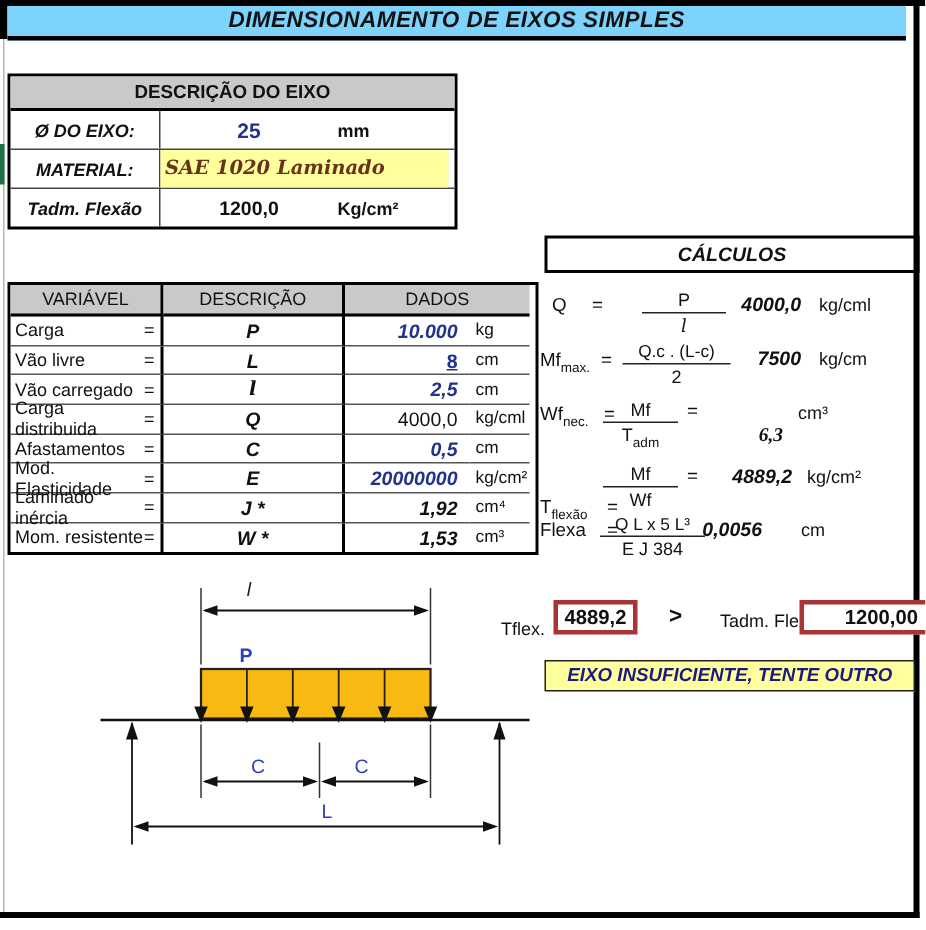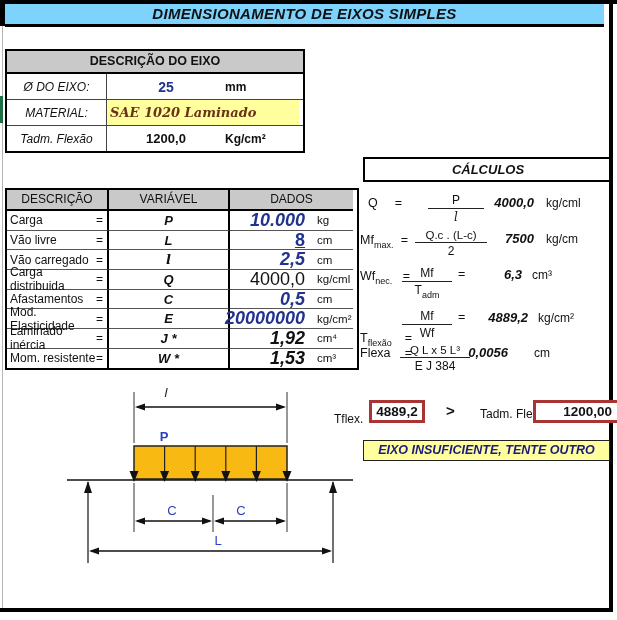--- a/index.html
+++ b/index.html
@@ -19,42 +19,42 @@
              border-bottom:3px solid #000;text-align:center;font-weight:bold;
              font-style:italic;font-size:15px;line-height:20px;letter-spacing:.3px;}
 
   
   .desc-box{left:5px;top:49px;width:296px;border:2px solid #000;background:#fff;}
   .desc-header{height:21px;background:#c9c9c9;border-bottom:2px solid #000;
                text-align:center;font-weight:bold;font-size:12.5px;line-height:21px;}
   .desc-row{display:grid;grid-template-columns:100px 118px 74px;height:25px;
             border-bottom:1px solid #444;align-items:center;}
   .desc-row:last-child{border-bottom:none;}
-  .desc-label{font-weight:normal;font-style:italic;font-size:12px;text-align:center;
+  .desc-label{font-weight:bold;font-style:italic;font-size:12px;text-align:center;
               border-right:1px solid #444;height:100%;display:flex;align-items:center;justify-content:center;}
   .desc-value{text-align:center;font-size:13.5px;}
   .desc-unit{font-weight:bold;font-size:12px;text-align:left;}
   .v-input{color:#21338e;font-weight:bold;}
   .v-bi{font-weight:bold;}
   .material-cell{grid-column:2/4;background:#ffff9e;height:100%;display:flex;align-items:center;
                  font-family:"DejaVu Serif",serif;font-style:italic;font-weight:bold;
                  font-size:13px;color:#6a3216;padding-left:3px;}
 
   
   .main-table{left:5px;top:188px;width:350px;border:2px solid #000;background:#fff;}
   .mt-grid{display:grid;grid-template-columns:102px 121px 83px 40px;}
   .mt-h{height:19px;background:#c9c9c9;font-size:12px;line-height:19px;text-align:center;
         border-bottom:2px solid #000;}
   .bdr-r2{border-right:2px solid #000;}
   .mt-row{display:contents;}
   .mt-c{height:18.7px;border-bottom:1px solid #555;font-size:12px;display:flex;align-items:center;}
   .mt-row:last-child .mt-c{border-bottom:none;}
   .c-desc{justify-content:space-between;padding:0 4px 0 3px;}
   .c-var{justify-content:center;font-weight:bold;font-style:italic;font-size:13px;}
-  .c-val{justify-content:flex-end;padding-right:8px;font-size:18px;}
+  .c-val{justify-content:flex-end;padding-right:8px;font-size:13px;}
   .c-unit{padding-left:4px;font-size:11.5px;}
   .v-blue-bi{color:#21338e;font-weight:bold;font-style:italic;}
   .v-blue-u{color:#21338e;font-weight:bold;text-decoration:underline;}
   .v-black-bi{color:#111;font-weight:bold;font-style:italic;}
   .serif-i{font-family:"DejaVu Serif",serif;font-style:italic;}
 
   
   .calc-header{left:363px;top:157px;width:246px;height:21px;border:2px solid #000;
                text-align:center;font-weight:bold;font-style:italic;font-size:13px;line-height:21px;}
   .calc-label{font-size:12.5px;display:flex;justify-content:space-between;}
@@ -108,22 +108,22 @@
     </div>
     <div class="desc-row">
       <div class="desc-label">Tadm. Flexão</div>
       <div class="desc-value v-bi" style="font-size:13px;">1200,0</div>
       <div class="desc-unit">Kg/cm²</div>
     </div>
   </div>
 
   <div class="abs main-table">
     <div class="mt-grid">
+      <div class="mt-h bdr-r2">VARIÁVEL</div>
       <div class="mt-h bdr-r2">DESCRIÇÃO</div>
-      <div class="mt-h bdr-r2">VARIÁVEL</div>
       <div class="mt-h" style="grid-column:3/5;">DADOS</div>
 
       <div class="mt-row">
         <div class="mt-c c-desc bdr-r2">
             <span>Carga</span>
             <span>=</span>
           </div>
         <div class="mt-c c-var bdr-r2">P</div>
         <div class="mt-c c-val v-blue-bi">10.000</div>
         <div class="mt-c c-unit">kg</div>
@@ -220,21 +220,21 @@
 
   <div class="abs calc-label" style="left:360px;top:269px;width:50px;">
     <span><span>Wf</span><span class="sub">nec.</span></span>
       <span>=</span>
   </div>
   <div class="abs frac" style="left:402px;top:266px;width:50px;">
     <div class="num">Mf</div>
     <div class="den"><span>T</span><span class="sub">adm</span></div>
   </div>
   <div class="abs calc-eq" style="left:458px;top:267px;">=</div>
-  <div class="abs calc-val" style="left:460px;top:267px;width:62px;">6,3</div>
+  <div class="abs calc-val" style="left:460px;top:282px;width:62px;font-family:Liberation Serif, serif;">6,3</div>
   <div class="abs calc-unit" style="left:532px;top:268px;">cm³</div>
 
   <div class="abs calc-label" style="left:360px;top:311px;width:52px;margin-top:20px;">
     <span><span>T</span><span class="sub">flexão</span></span>
       <span>=</span>
   </div>
   <div class="abs frac" style="left:402px;top:309px;width:50px;">
     <div class="num">Mf</div>
     <div class="den">Wf</div>
   </div>

